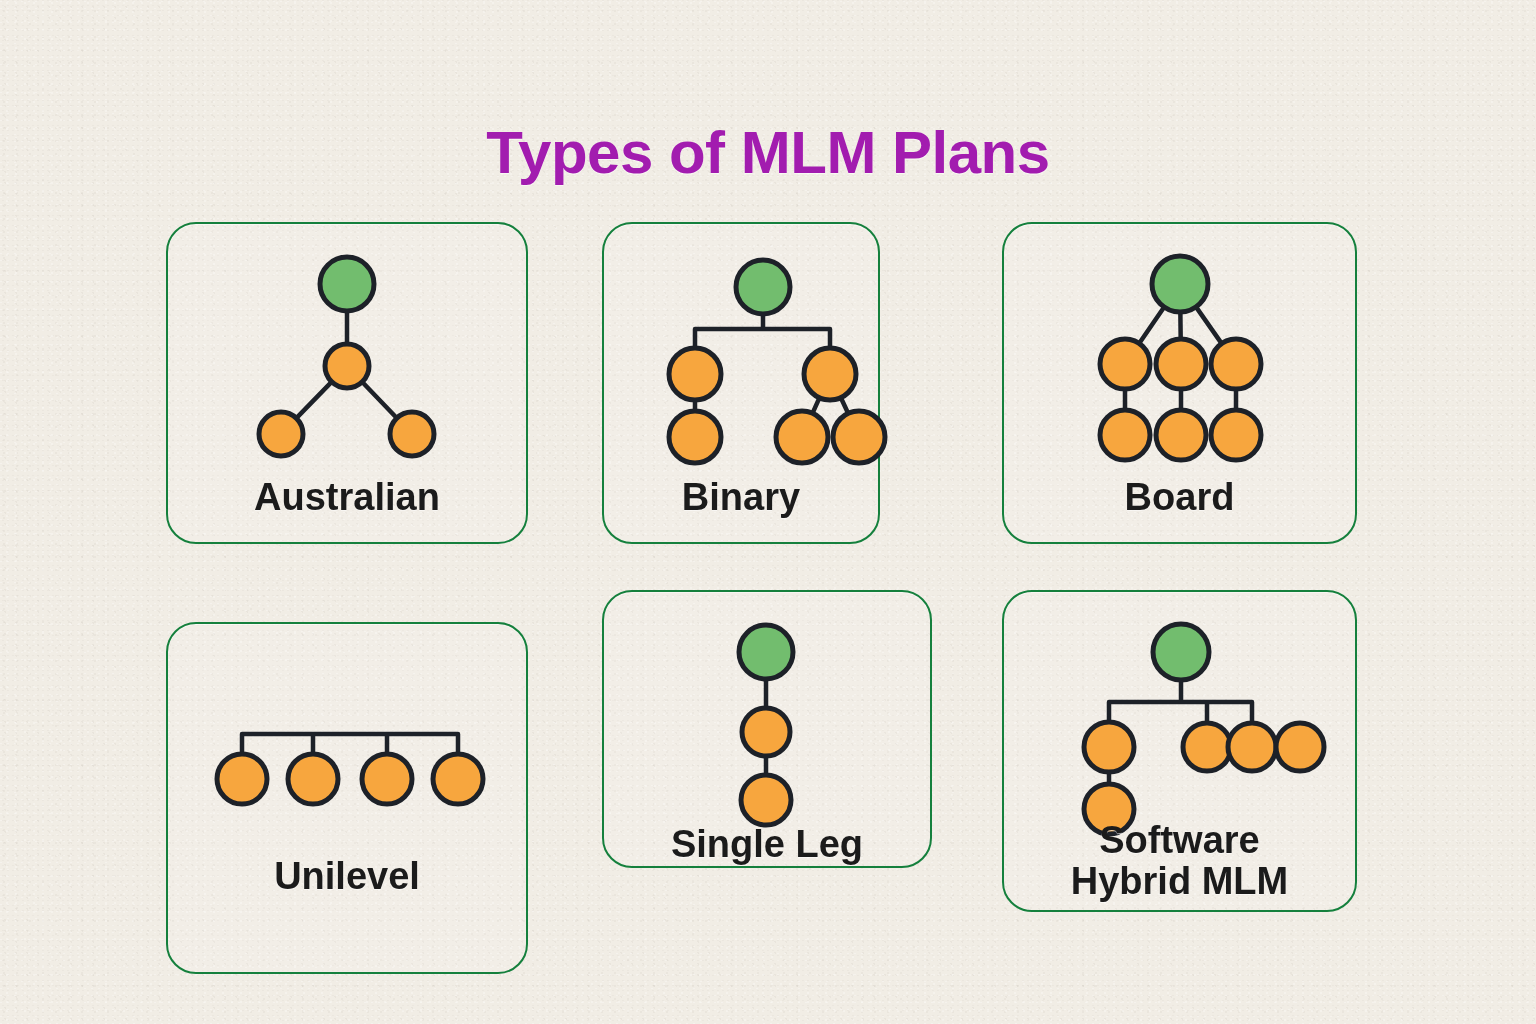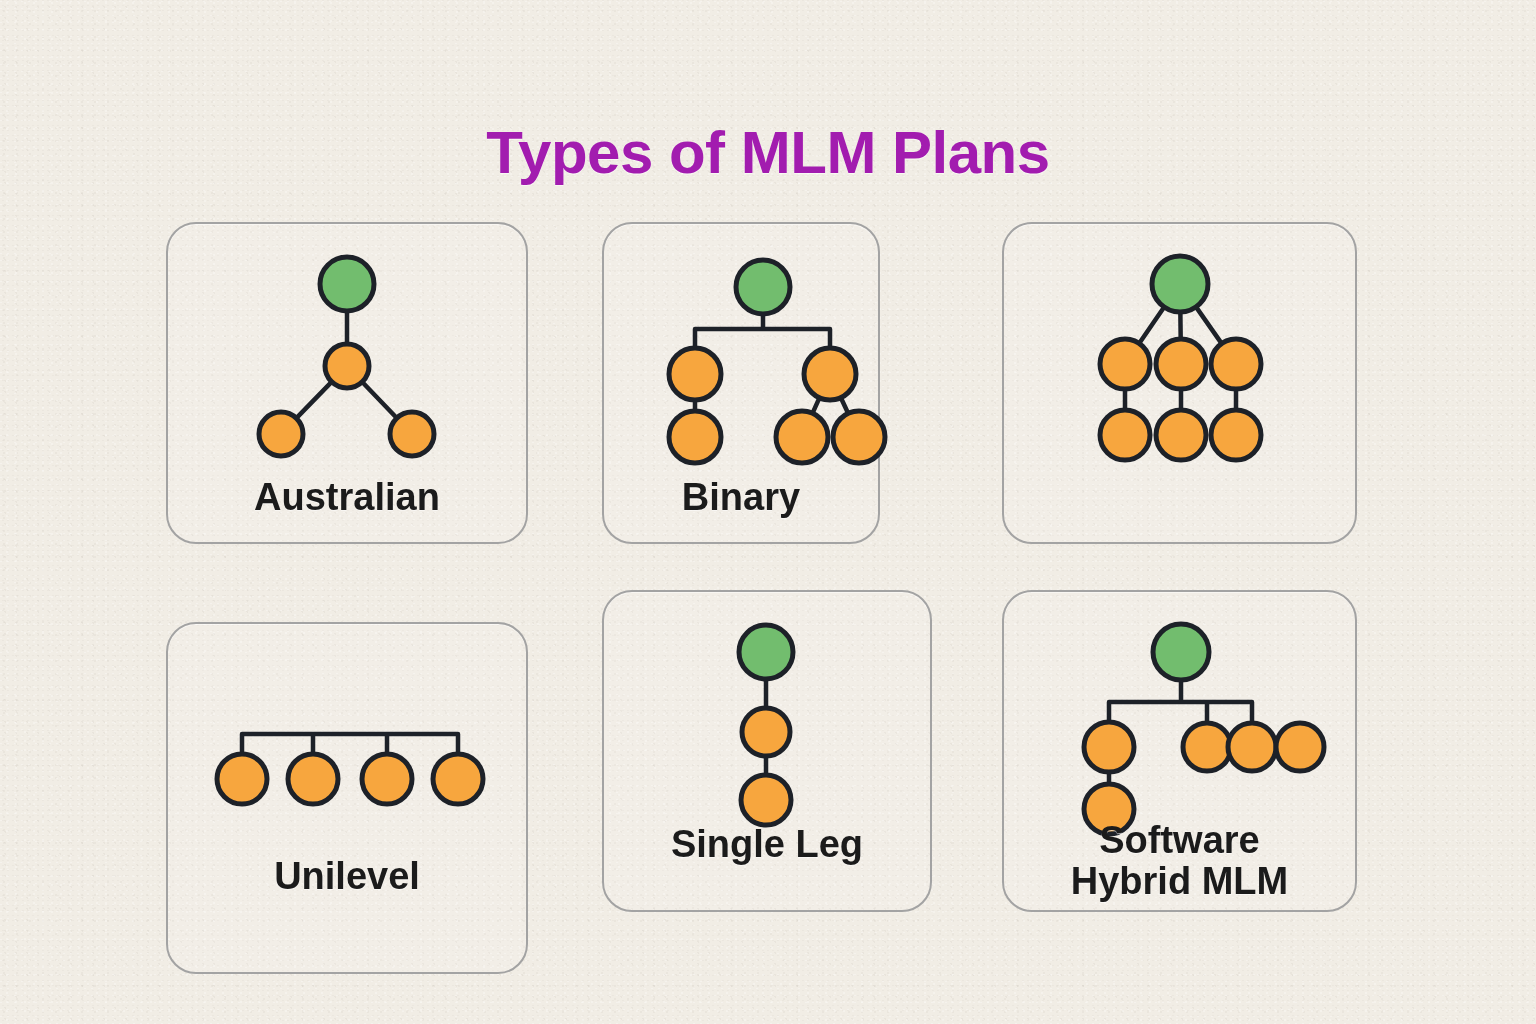--- a/index.html
+++ b/index.html
@@ -35,21 +35,21 @@
     width: 1536px;
     text-align: center;
     font-size: 60px;
     font-weight: 700;
     letter-spacing: -0.5px;
     color: #1f1f1f;
     text-shadow: 0 1px 0 rgba(255,255,255,.6);
   }
   .card {
     position: absolute;
-    border: 2px solid #a3a3a3;
+    border: 2px solid #15803d;
     border-radius: 30px;
     box-sizing: border-box;
     background: rgba(255,255,255,0.10);
     box-shadow: 0 1px 0 rgba(255,255,255,.5) inset;
   }
   .card-diagram {
     position: absolute;
     inset: 0;
     overflow: visible;
   }
@@ -135,36 +135,37 @@
         <g>
           <circle class="node node-green" cx="176" cy="60" r="28" fill="#72bd6e" stroke="#1d2128"></circle>
           <circle class="node node-orange" cx="121" cy="140" r="25" fill="#f7a63e" stroke="#1d2128"></circle>
           <circle class="node node-orange" cx="177" cy="140" r="25" fill="#f7a63e" stroke="#1d2128"></circle>
           <circle class="node node-orange" cx="232" cy="140" r="25" fill="#f7a63e" stroke="#1d2128"></circle>
           <circle class="node node-orange" cx="121" cy="211" r="25" fill="#f7a63e" stroke="#1d2128"></circle>
           <circle class="node node-orange" cx="177" cy="211" r="25" fill="#f7a63e" stroke="#1d2128"></circle>
           <circle class="node node-orange" cx="232" cy="211" r="25" fill="#f7a63e" stroke="#1d2128"></circle>
         </g>
       </svg>
+      <div class="card-label" style="top: 253px;">Board</div>
     </div>
     <div class="card" style="left: 166px; top: 590px; width: 362px; height: 352px; margin-top: 32px;">
       <svg class="card-diagram" viewBox="0 0 362 322" width="362" height="322">
         <g>
           <path class="link" d="M74 110 L290 110 M74 110 L74 130 M145 110 L145 130 M219 110 L219 130 M290 110 L290 130 "></path>
         </g>
         <g>
           <circle class="node node-orange" cx="74" cy="155" r="25" fill="#f7a63e" stroke="#1d2128"></circle>
           <circle class="node node-orange" cx="145" cy="155" r="25" fill="#f7a63e" stroke="#1d2128"></circle>
           <circle class="node node-orange" cx="219" cy="155" r="25" fill="#f7a63e" stroke="#1d2128"></circle>
           <circle class="node node-orange" cx="290" cy="155" r="25" fill="#f7a63e" stroke="#1d2128"></circle>
         </g>
       </svg>
       <div class="card-label" style="top: 232px;">Unilevel</div>
     </div>
-    <div class="card" style="left: 602px; top: 590px; width: 330px; height: 322px;">
+    <div class="card" style="left: 602px; top: 590px; width: 330px; height: 278px;">
       <svg class="card-diagram" viewBox="0 0 330 322" width="330" height="322">
         <g>
           <line class="link" x1="162" y1="86" x2="162" y2="117"></line>
           <line class="link" x1="162" y1="163" x2="162" y2="184"></line>
         </g>
         <g>
           <circle class="node node-green" cx="162" cy="60" r="27" fill="#72bd6e" stroke="#1d2128"></circle>
           <circle class="node node-orange" cx="162" cy="140" r="24" fill="#f7a63e" stroke="#1d2128"></circle>
           <circle class="node node-orange" cx="162" cy="208" r="25" fill="#f7a63e" stroke="#1d2128"></circle>
         </g>

